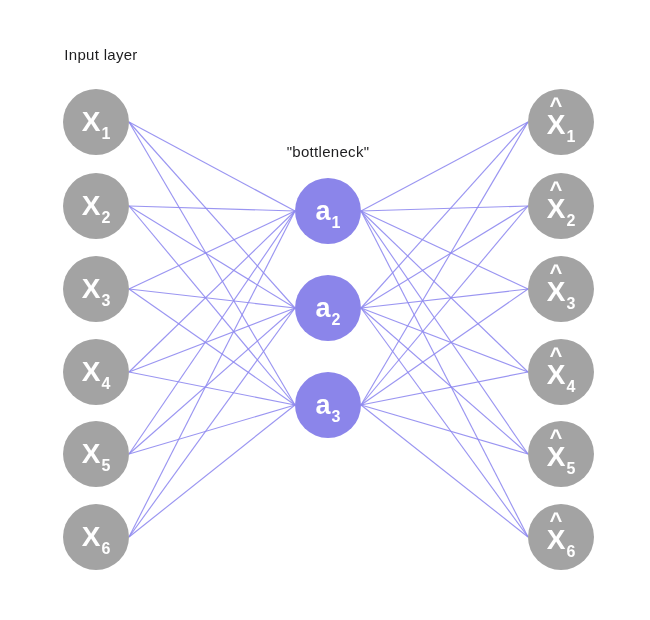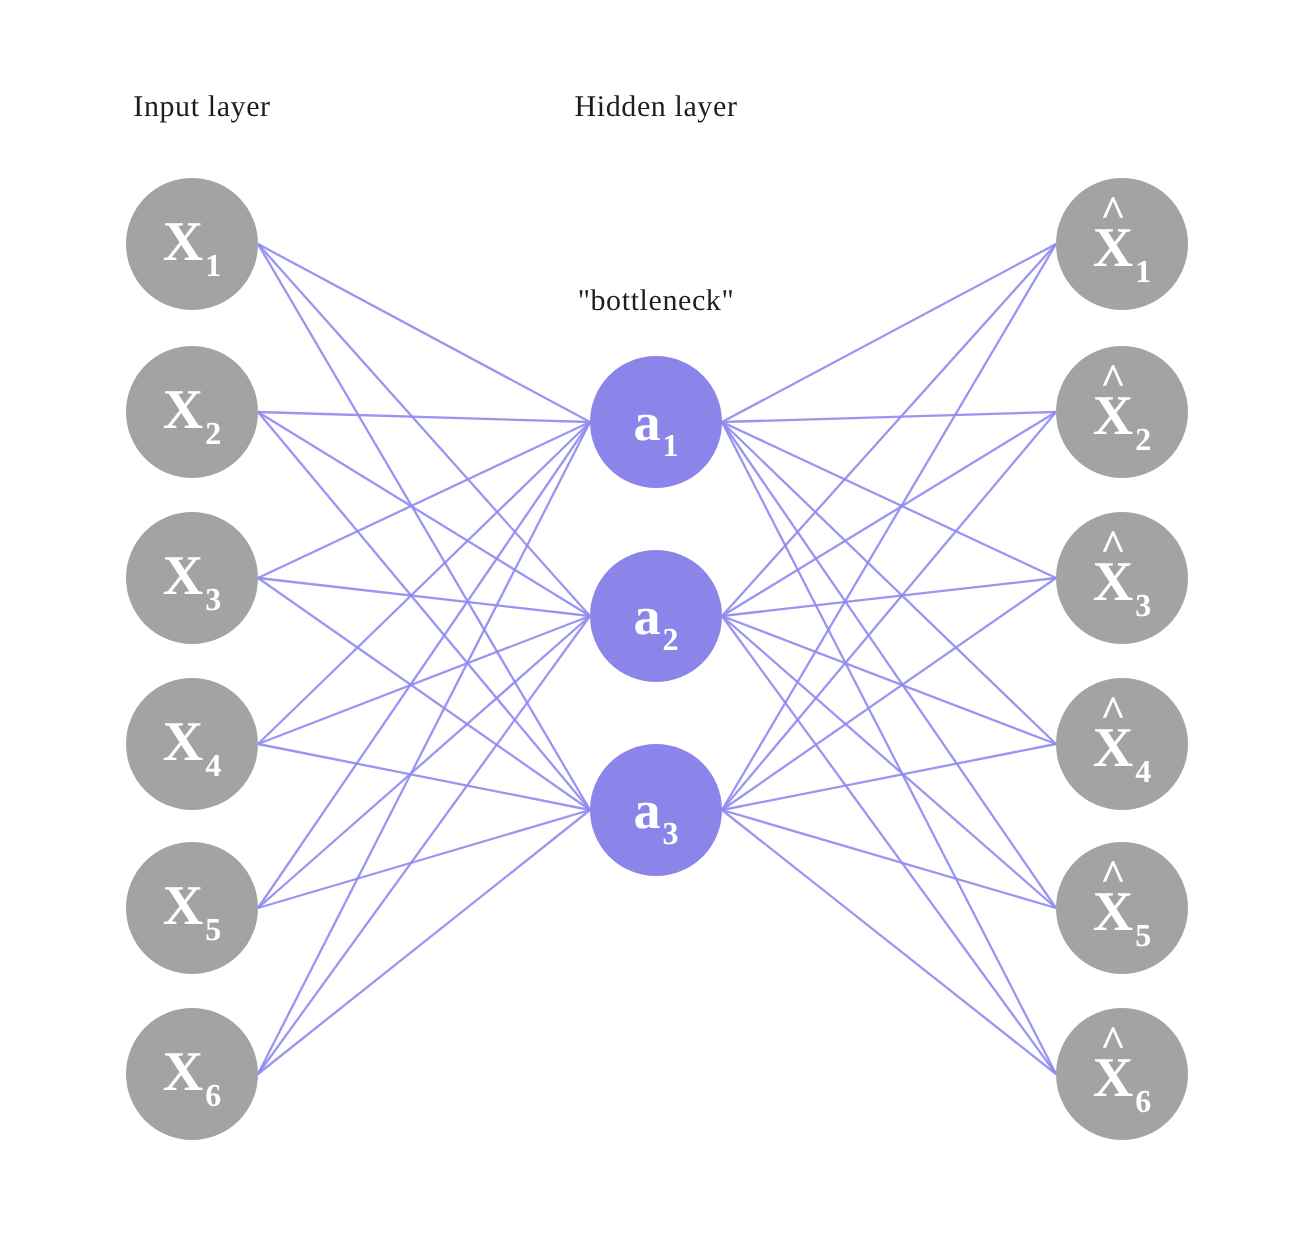--- a/index.html
+++ b/index.html
@@ -6,21 +6,21 @@
     margin: 0;
     padding: 0;
     background: #ffffff;
   }
   #canvas {
     position: relative;
     width: 650px;
     height: 604px;
     background: var(--bg, #ffffff);
     overflow: hidden;
-    font-family: Liberation Serif, serif;
+    font-family: Liberation Sans, sans-serif;
   }
   #edges {
     position: absolute;
     left: 0;
     top: 0;
     width: 650px;
     height: 620px;
   }
   .layer-title {
     position: absolute;
@@ -116,21 +116,20 @@
       <line x1="361" y1="405" x2="528" y2="122" stroke="#8f89f0" stroke-width="1.15" stroke-opacity="0.9"></line>
       <line x1="361" y1="405" x2="528" y2="206" stroke="#8f89f0" stroke-width="1.15" stroke-opacity="0.9"></line>
       <line x1="361" y1="405" x2="528" y2="289" stroke="#8f89f0" stroke-width="1.15" stroke-opacity="0.9"></line>
       <line x1="361" y1="405" x2="528" y2="372" stroke="#8f89f0" stroke-width="1.15" stroke-opacity="0.9"></line>
       <line x1="361" y1="405" x2="528" y2="454" stroke="#8f89f0" stroke-width="1.15" stroke-opacity="0.9"></line>
       <line x1="361" y1="405" x2="528" y2="537" stroke="#8f89f0" stroke-width="1.15" stroke-opacity="0.9"></line>
     </svg>
 
   <div class="layer-title t-input">Input layer</div>
 
-  <div class="layer-title t-hidden">Hidden layer</div>
 
 
   <div class="annotation">"bottleneck"</div>
 
   <div id="nodes">
       <div class="node input-layer" style="left: 63px; top: 89px; height: 66px; width: 66px; background: rgb(163, 163, 163);">
         <span class="nlabel">
           <span class="base">X</span>
           <span class="sub">1</span>
         </span>

